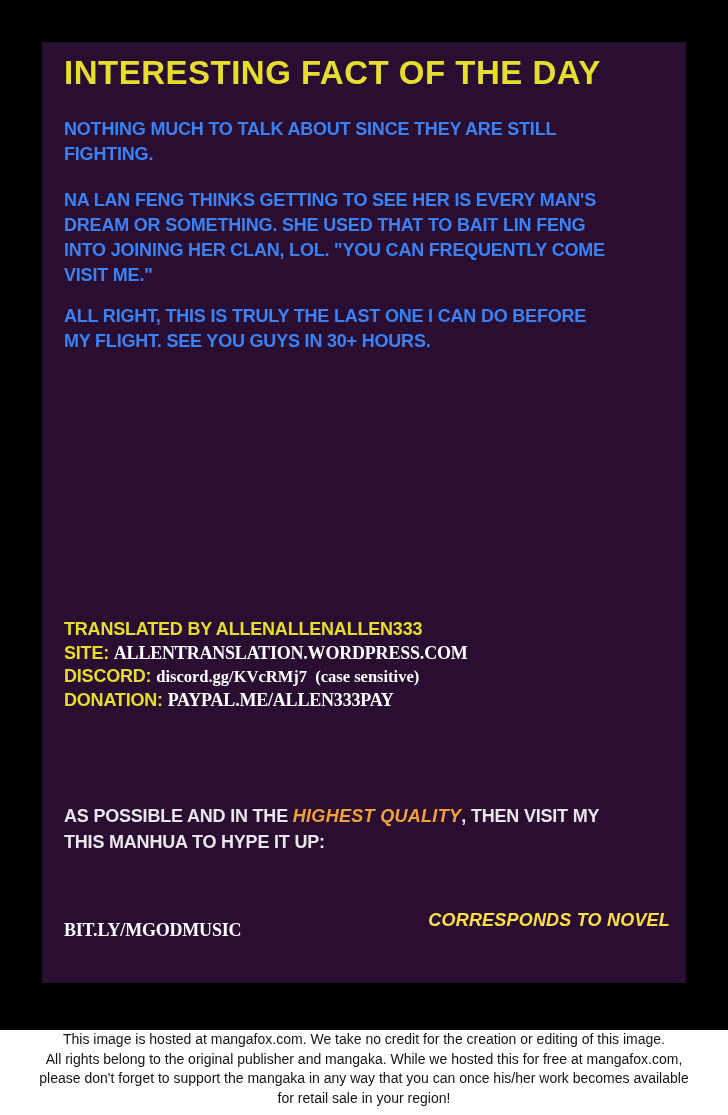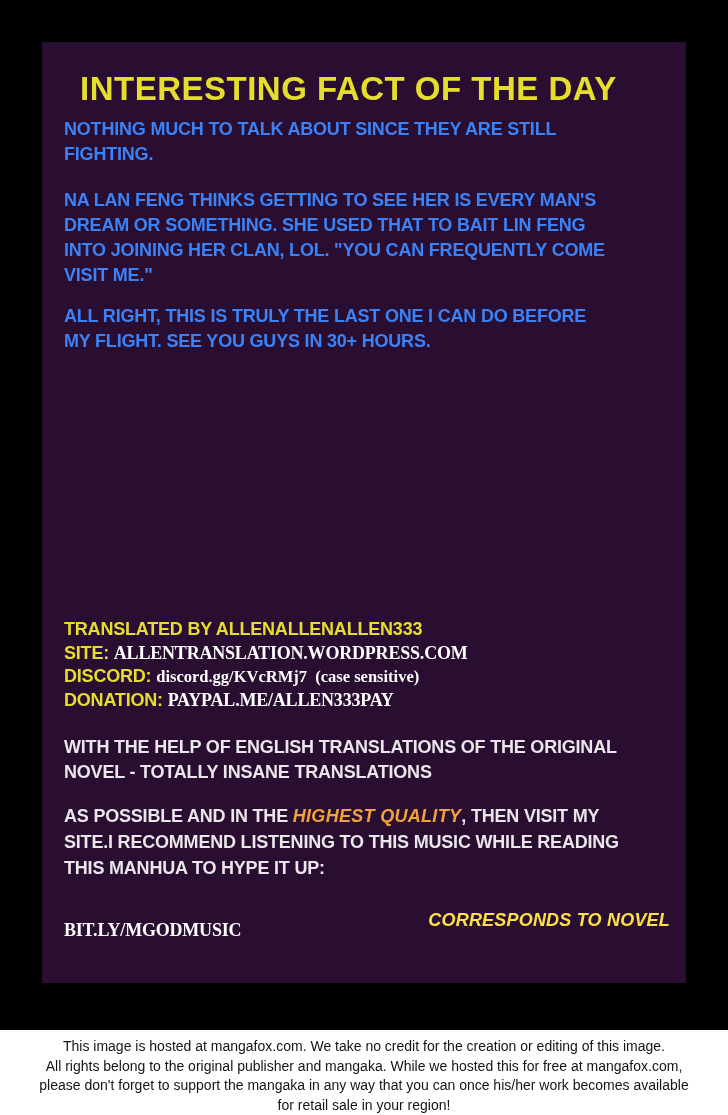--- a/index.html
+++ b/index.html
@@ -14,21 +14,21 @@
   .panel {
     position: absolute;
     left: 42px; top: 42px;
     width: 644px; height: 941px;
     background: #2a0e31;
     overflow: hidden;
   }
   .title {
     position: absolute;
     left: 22px; top: 12px;
-    margin: 16px;
+    margin: 0;
     font-size: 33px;
     line-height: 38px;
     font-weight: bold;
     letter-spacing: 0.5px;
     color: #e6de2e;
     white-space: pre;
   }
   .block { position: absolute; left: 22px; }
   .line {
     font-weight: bold;
@@ -60,21 +60,20 @@
     font-style: italic;
   }
   .corresponds .line { letter-spacing: 0.2px; }
   .footer {
     position: absolute;
     left: 0; top: 1030px;
     width: 728px; height: 85px;
     background: #ffffff;
     color: #141414;
     text-align: center;
-    padding-top: 7px;
     box-sizing: border-box;
   }
   .footer .fline {
     font-size: 14px;
     line-height: 19.5px;
     white-space: pre;
   }
 </style>
 </head>
 <body>
@@ -102,28 +101,23 @@
       <div class="line cyan">MY FLIGHT. SEE YOU GUYS IN 30+ HOURS.</div>
     </div>
 
     <div class="block credits" style="top: 576px;">
       <div class="line yellow">TRANSLATED BY ALLENALLENALLEN333</div>
       <div class="line"><span class="yellow">SITE: </span><span class="green">ALLENTRANSLATION.WORDPRESS.COM</span></div>
       <div class="line"><span class="yellow">DISCORD: </span><span class="green discord-value">discord.gg/KVcRMj7  (case sensitive)</span></div>
       <div class="line"><span class="yellow">DONATION: </span><span class="green">PAYPAL.ME/ALLEN333PAY</span></div>
     </div>
 
-    <div class="block" style="top: 693px;">
-      <div class="line white">WITH THE HELP OF ENGLISH TRANSLATIONS OF THE ORIGINAL</div>
-      <div class="line white">NOVEL - TOTALLY INSANE TRANSLATIONS</div>
-    </div>
 
     <div class="block quality-block" style="top: 761px;">
       <div class="line white"><span>AS POSSIBLE AND IN THE </span><span class="orange-italic">HIGHEST QUALITY</span><span>, THEN VISIT MY</span></div>
-      <div class="line white">SITE.I RECOMMEND LISTENING TO THIS MUSIC WHILE READING</div>
       <div class="line white">THIS MANHUA TO HYPE IT UP:</div>
     </div>
 
     <div class="block" style="top: 876px;">
       <div class="line green">BIT.LY/MGODMUSIC</div>
     </div>
 
     <div class="block corresponds" style="top: 866px;">
       <div class="line red">CORRESPONDS TO NOVEL</div>
     </div>

